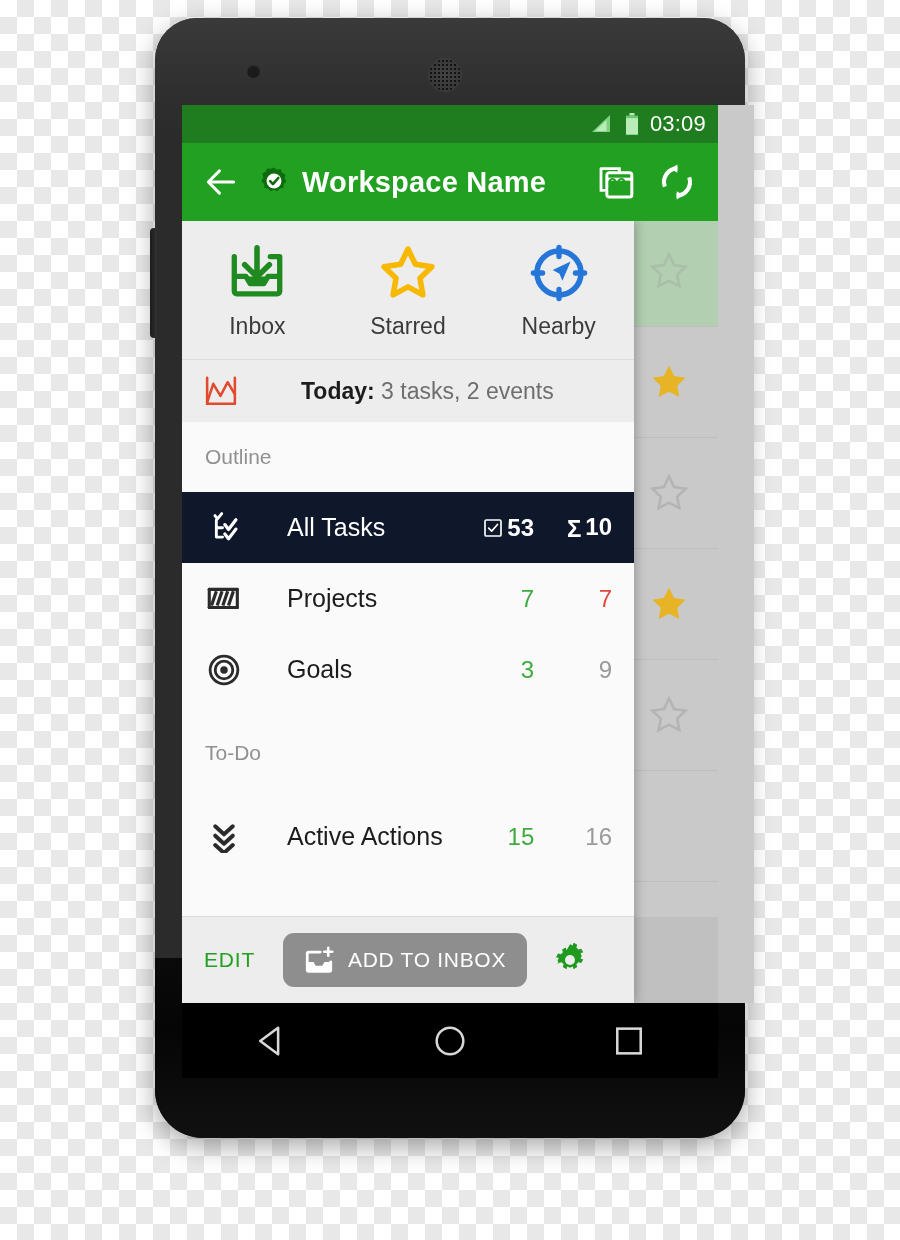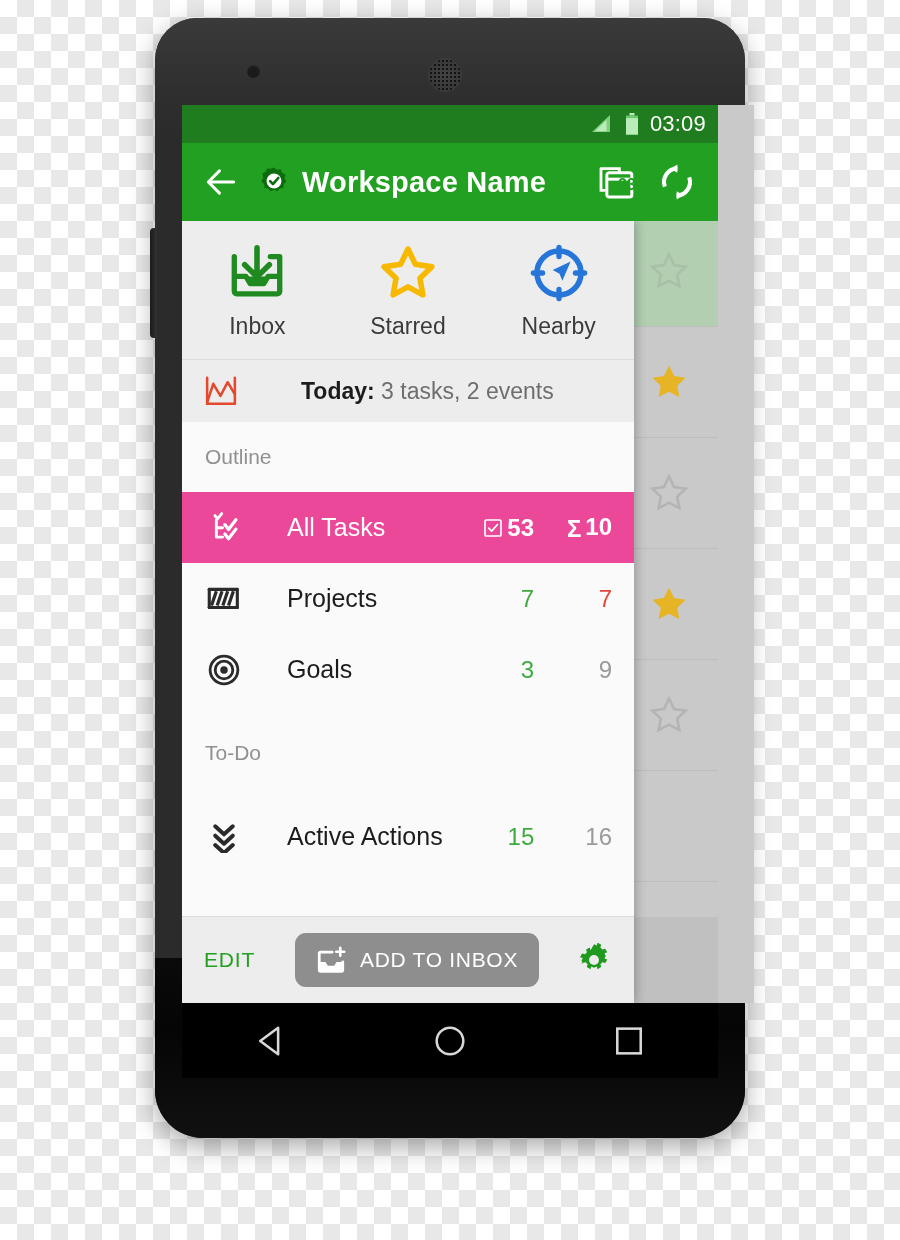--- a/index.html
+++ b/index.html
@@ -209,21 +209,21 @@
   #toolbar-spacer { flex: 1 1 auto; }
   #calendar-button {
     width: 40px; height: 40px;
     margin-right: 22px;
     flex: none;
     cursor: pointer;
     position: relative;
   }
   #calendar-day-label {
     position: absolute;
-    left: 17px;
+    left: 7px;
     top: 13px;
     width: 28px;
     text-align: center;
     font-size: 16px;
     font-weight: bold;
     color: #22a022;
     line-height: 20px;
   }
   #sync-button {
     width: 38px; height: 38px;
@@ -299,21 +299,21 @@
 
   .nav-row {
     display: flex;
     align-items: center;
     height: 71px;
     padding-left: 23px;
     box-sizing: border-box;
     background: #fafafa;
     cursor: pointer;
   }
-  .nav-row.active { background: #ec4899; }
+  .nav-row.active { background: #0f172a; }
   .nav-icon {
     width: 38px;
     height: 38px;
     flex: none;
     display: flex;
     align-items: center;
     justify-content: center;
   }
   .nav-label {
     margin-left: 44px;
@@ -340,21 +340,20 @@
 
   #drawer-filler { flex: 1 1 auto; background: #fafafa; }
 
   #drawer-bottom-bar {
     height: 86px;
     background: #ededed;
     border-top: 1px solid #dcdcdc;
     display: flex;
     align-items: center;
     flex: none;
-    gap: 12px;
   }
   #edit-button {
     margin-left: 22px;
     font-size: 21px;
     color: #22a022;
     letter-spacing: 0.8px;
     cursor: pointer;
     flex: none;
   }
   #add-to-inbox-button {

